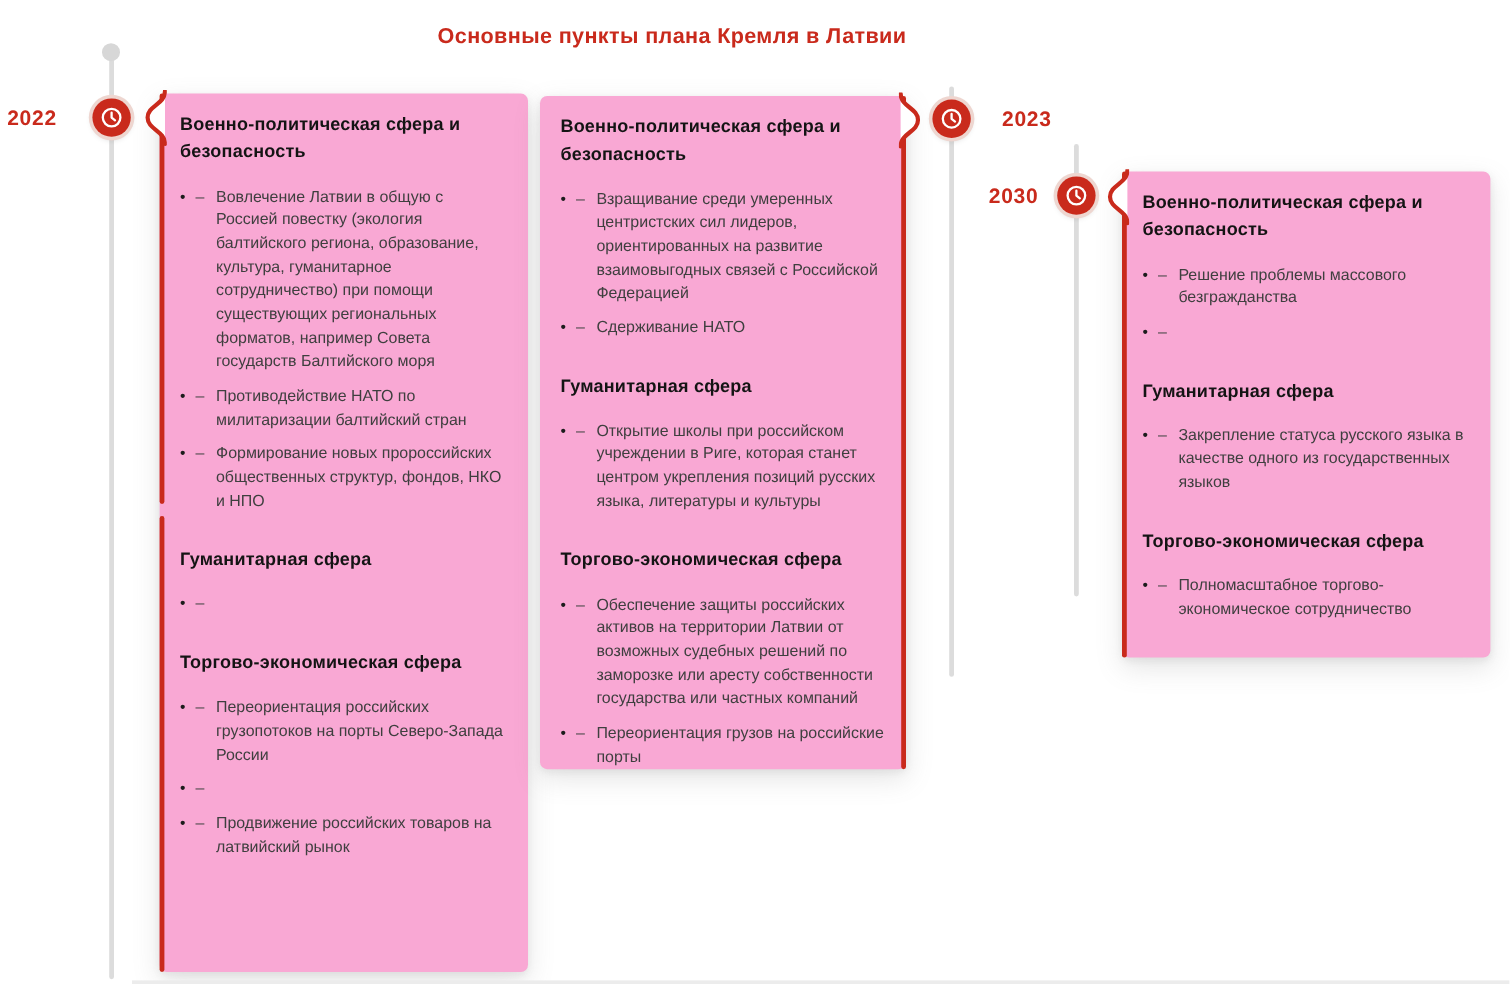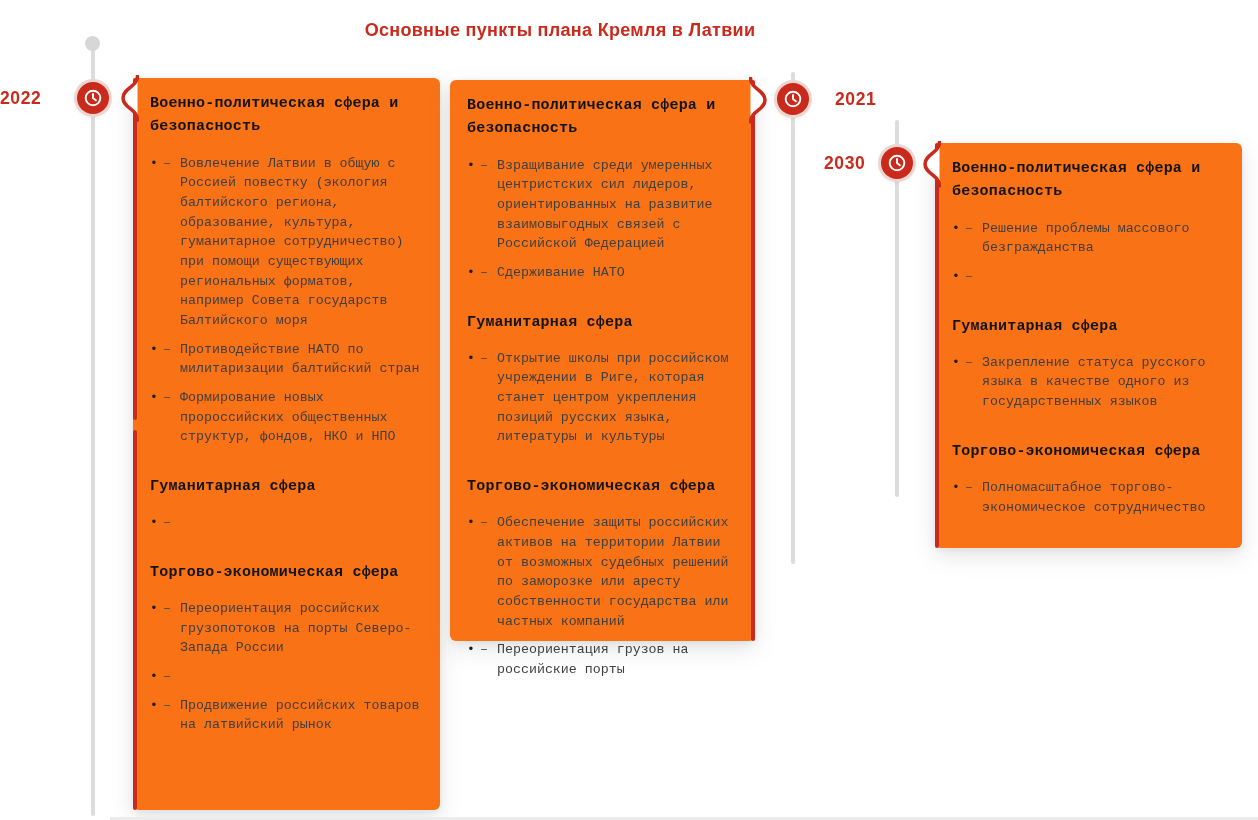--- a/index.html
+++ b/index.html
@@ -31,29 +31,28 @@
     position:absolute;width:32px;height:32px;border-radius:50%;
     background:var(--accent);
     box-shadow:0 0 0 3px #eed6d0,0 2px 5px rgba(0,0,0,.18);
     display:flex;align-items:center;justify-content:center;
   }
   #marker-2022{left:77px;top:82px;}
   #marker-2025{left:777px;top:83px;}
   #marker-2030{left:881px;top:147px;}
   .marker svg{width:22px;height:22px;}
   .year-label{position:absolute;font-size:17.5px;font-weight:700;color:var(--accent);letter-spacing:.6px;}
-  #year-2022{left:0;top:88px;}
+  #year-2022{left:6px;top:88px;}
   #year-2025{left:835px;top:89px;}
   #year-2030{left:824px;top:153px;}
   
   .card{
-    position:absolute;background:#f97316;border-radius:6px;
+    position:absolute;background:#f9a8d4;border-radius:6px;
     box-shadow:0 8px 22px rgba(110,110,110,.18),0 2px 6px rgba(110,110,110,.10);
     padding:14px 16px 16px 17px;
-    font-family:Liberation Mono, monospace;
   }
   #card-2022{left:133px;top:78px;width:307px;height:732px;}
   #card-2025{left:450px;top:80px;width:305px;height:561px;}
   #card-2030{left:935px;top:143px;width:307px;height:405px;}
   .edge{position:absolute;width:4px;background:var(--accent);border-radius:3px;}
   .edge.left{left:0;}
   .edge.right{right:0;}
   .brace{position:absolute;width:20px;height:48px;}
   .brace.left{left:-14px;}
   .brace.right{right:-14px;transform:scaleX(-1);}
@@ -95,21 +94,21 @@
   </svg>
 </div>
 <div class="marker" id="marker-2030">
   <svg viewBox="0 0 24 24">
     <circle cx="12" cy="12" r="8" fill="none" stroke="#ffffff" stroke-width="2.1"></circle>
     <path d="M12 7.6 V12 L15.1 14.5" fill="none" stroke="#ffffff" stroke-width="2.1" stroke-linecap="round" stroke-linejoin="round"></path>
   </svg>
 </div>
 
 <div class="year-label" id="year-2022">2022</div>
-<div class="year-label" id="year-2025">2021</div>
+<div class="year-label" id="year-2025">2023</div>
 <div class="year-label" id="year-2030">2030</div>
 
 <section class="card" id="card-2022">
   <span class="edge left" style="top:0;height:342px;"></span>
   <span class="edge left" style="top:352px;height:380px;"></span>
   <svg class="brace left" style="top:-3px;" viewBox="0 0 20 48">
     <path d="M18.5,1 C18.5,12 4,13 4,23 C4,33 18.5,34 18.5,45" fill="#ffffff" stroke="#c92a1c" stroke-width="3.5" stroke-linecap="round"></path>
   </svg>
 
   <section>

